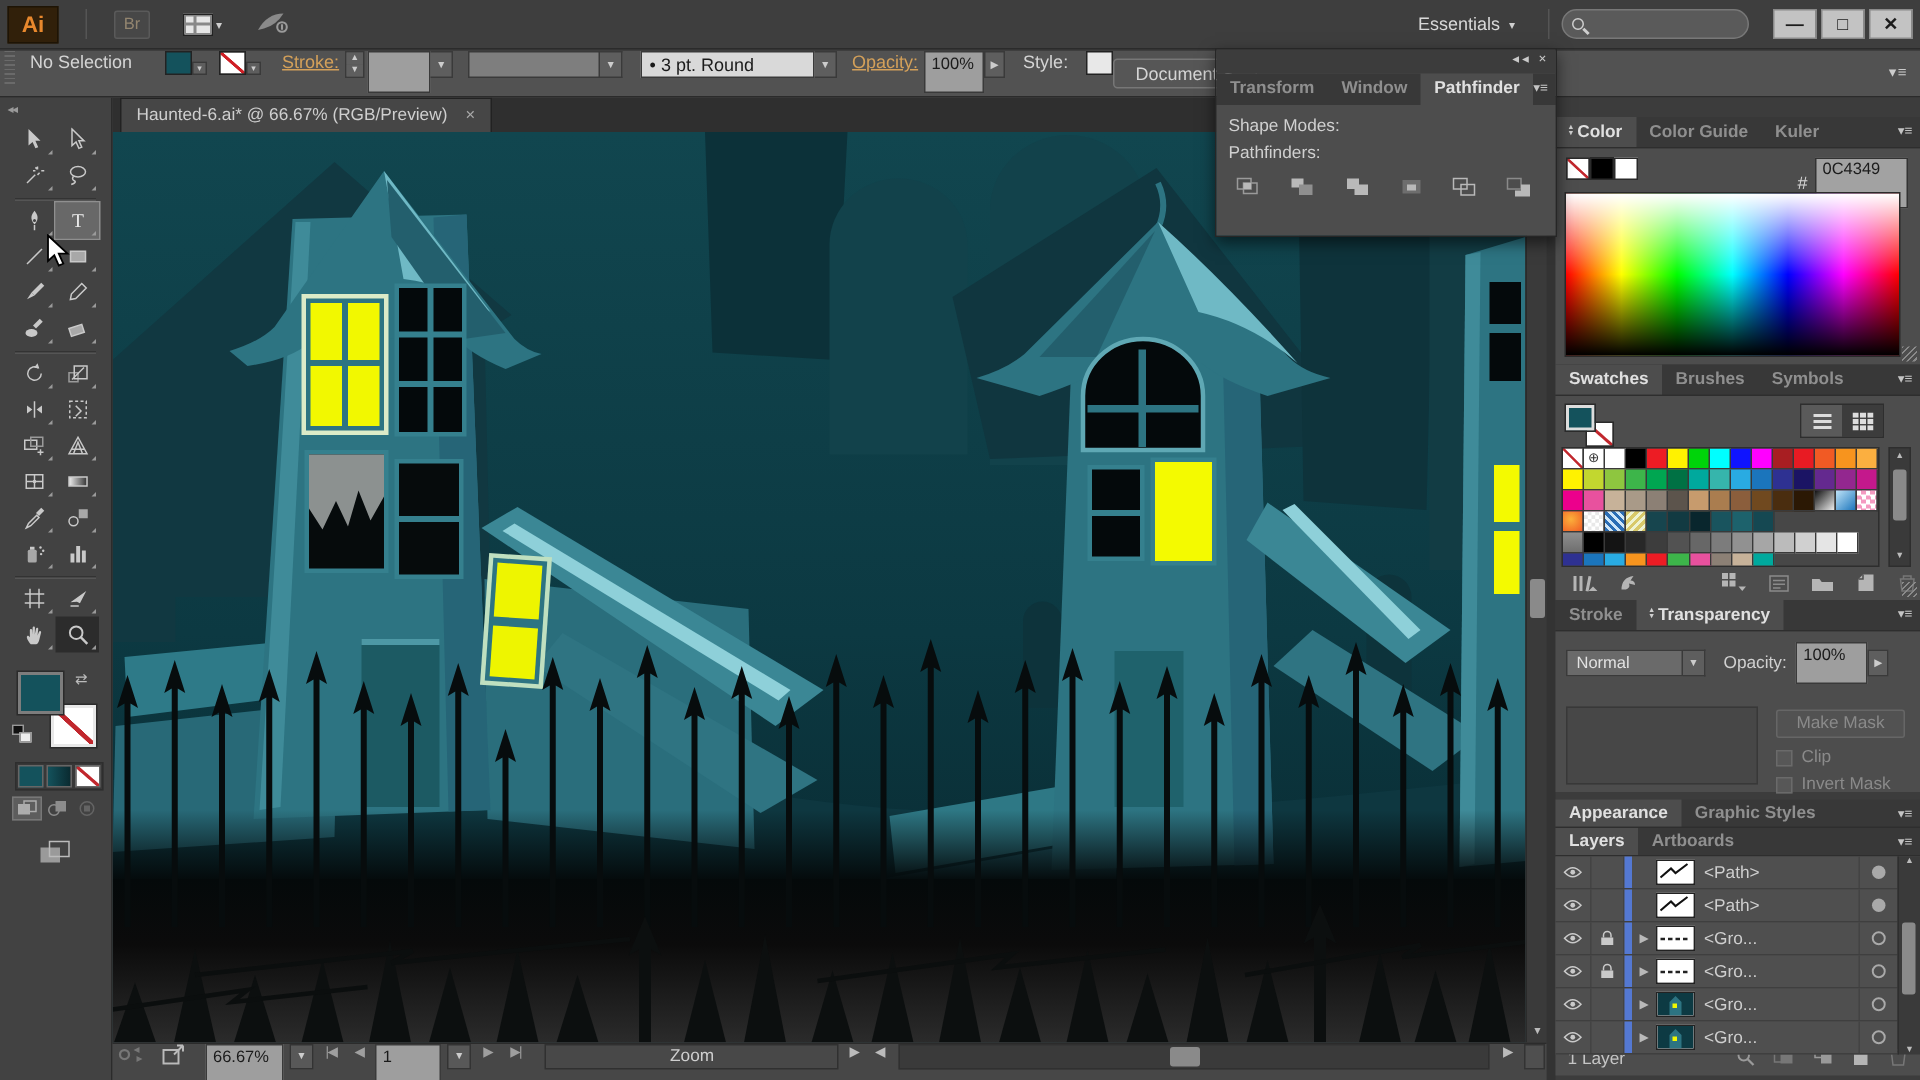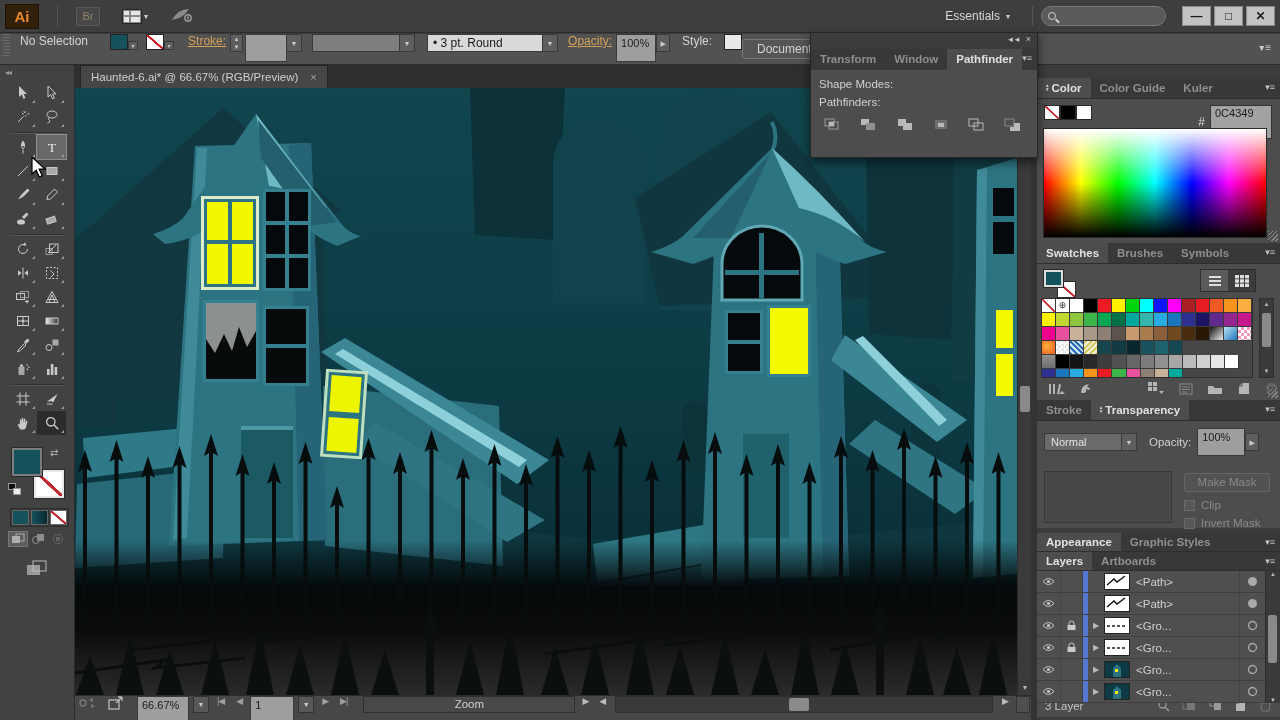--- a/index.html
+++ b/index.html
@@ -83,21 +83,21 @@
   .canvas{position:absolute;left:75px;top:88px;width:942px;height:607px;overflow:hidden;background:#0c3a43}
   .vscroll{position:absolute;left:1017px;top:88px;width:14px;height:607px;background:#3a3a3a;border-left:1px solid #2b2b2b;z-index:6}
   .vthumb{position:absolute;left:2px;top:298px;width:10px;height:26px;background:#8a8a8a;border-radius:2px}
   .vdown{position:absolute;left:0;bottom:0;width:14px;height:14px;text-align:center;font-size:7px;color:#bbb;line-height:14px}
 
   
   .statusbar{position:absolute;left:75px;top:695px;width:956px;height:25px;background:#474747;border-top:1px solid #2b2b2b;display:flex;z-index:20;gap:4px}
   .sb-ico{color:#7c7c7c;font-size:11px;margin:0 3px}
   .sb-dd{width:16px;height:17px;background:#585858;border:1px solid #333;color:#ccc;font-size:7px;text-align:center;line-height:16px}
   .navbtn{color:#9f9f9f;font-size:9px;padding:0 4px;letter-spacing:-1px}
-  .statusbox{width:212px;height:17px;border:1px solid #303030;background:#484848;color:#cfcfcf;text-align:center;line-height:15px;font-size:11.5px;margin-left:8px}
+  .statusbox{width:196px;height:17px;border:1px solid #303030;background:#484848;color:#cfcfcf;text-align:center;line-height:15px;font-size:11.5px;margin-left:8px}
   .hscroll{flex:1;height:17px;background:#3a3a3a;border:1px solid #303030;position:relative;margin:0 2px}
   .hthumb{position:absolute;left:46%;top:1px;width:20px;height:13px;background:#8a8a8a;border-radius:2px}
   .sb-arrow{color:#bbb;font-size:9px;padding:0 3px}
   .corner{width:14px;height:17px;background:#4f4f4f;border:1px solid #333;margin-right:1px}
 
   
   .dock{position:absolute;left:1031px;top:65px;width:249px;height:655px;background:#333;z-index:15}
   .dock-inner{position:absolute;left:6px;top:0;width:243px;height:655px;background:#3c3c3c}
   .ptabs{height:21px;background:#383838;display:flex;align-items:stretch;border-bottom:1px solid #2e2e2e;position:relative}
   .ptab{padding:0 9px;line-height:21px;font-size:11.5px;font-weight:bold;color:#8f8f8f;white-space:nowrap}
@@ -1080,21 +1080,21 @@
               </span>
             </div>
           </div>
       <div class="lrs">
         <span class="up">▲</span>
         <span class="th"></span>
         <span class="dn">▼</span>
       </div>
     </div>
     <div class="lr-foot">
-      <span>3 Layer</span>
+      <span>1 Layer</span>
       <span class="icons">
         <span><svg width="13" height="13" viewBox="0 0 13 13">
                 <circle cx="5.5" cy="5.5" r="3.5" fill="none" stroke="#9a9a9a" stroke-width="1.3"></circle>
                 <path d="M8 8l4 4" stroke="#9a9a9a" stroke-width="1.5"></path>
               </svg></span>
         <span><svg width="14" height="12" viewBox="0 0 14 12">
                 <rect x="1" y="2" width="9" height="8" fill="none" stroke="#777"></rect>
                 <rect x="5" y="4" width="8" height="7" fill="#777"></rect>
               </svg></span>
         <span><svg width="14" height="12" viewBox="0 0 14 12">

